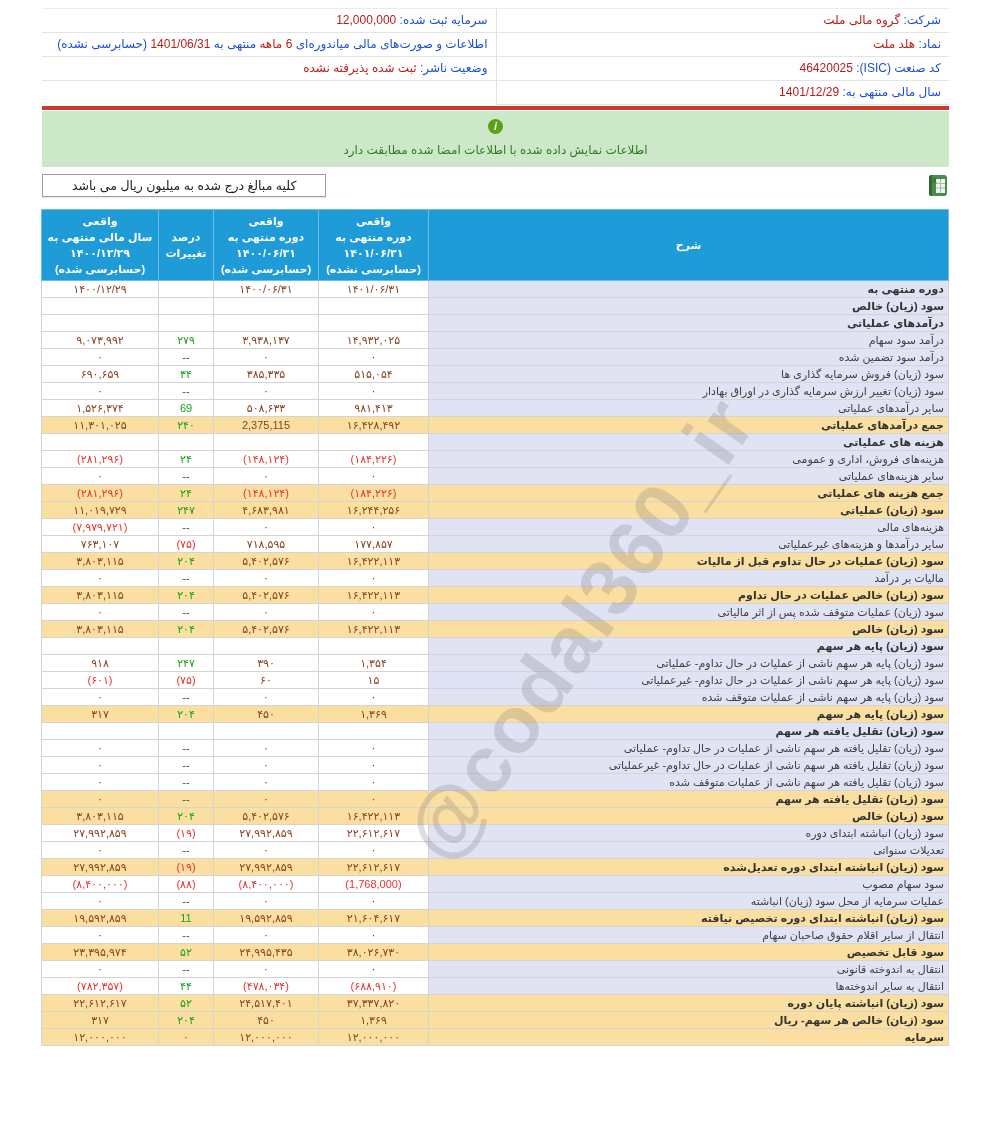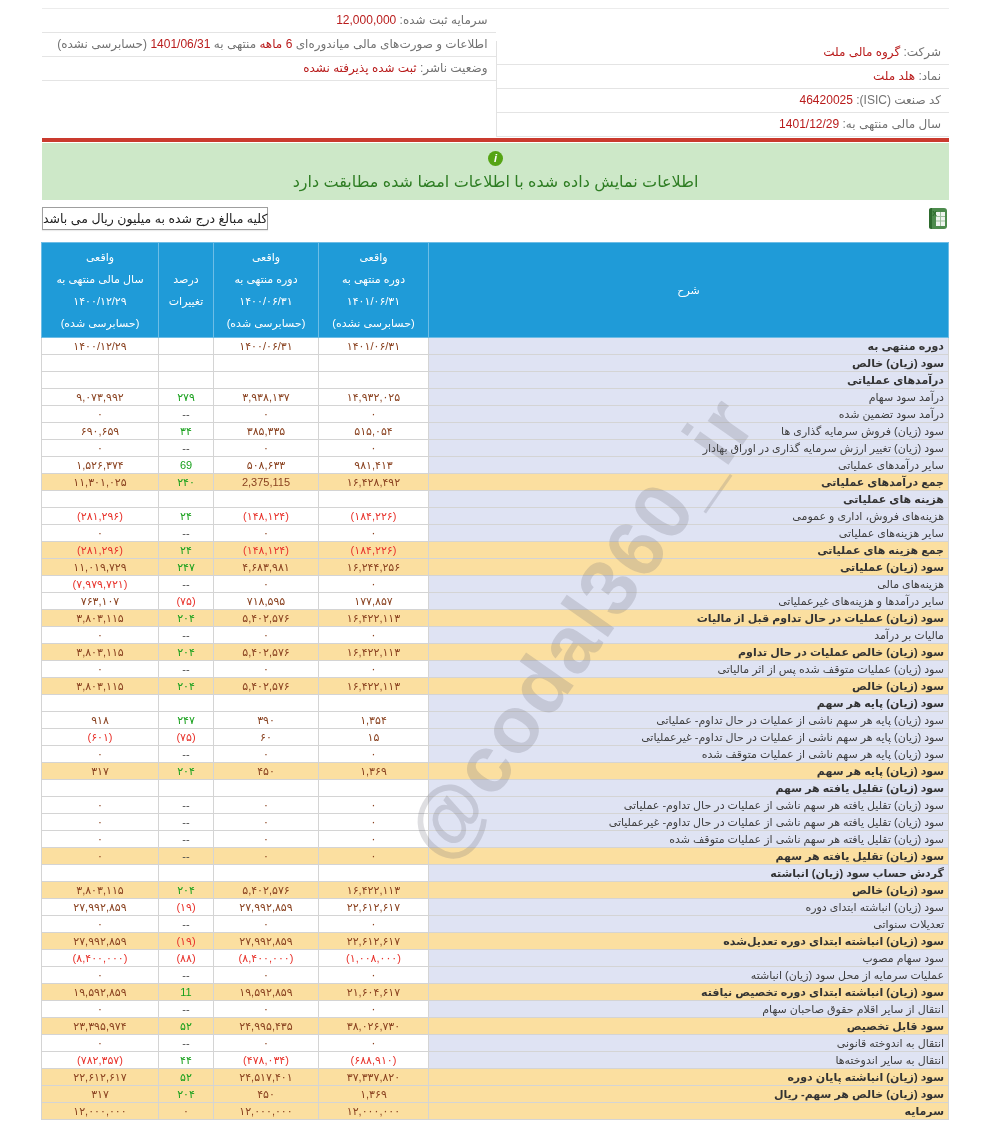--- a/index.html
+++ b/index.html
@@ -8,55 +8,55 @@
     width:991px; height:1148px; overflow:hidden; position:relative;
     background:#ffffff;
     font-family:"Liberation Sans","DejaVu Sans",sans-serif;
     direction:rtl;
   }
   .page { padding:8px 42px 0 42px; position:relative; }
 
   
   .info { display:grid; grid-template-columns:1fr 1fr; border-top:1px solid #ececec; }
   .info-col { border-bottom:0; }
-  .info-col.right { border-left:1px solid #e2e2e2;margin-top:32px; }
+  .info-col.right { border-left:1px solid #e2e2e2; }
   .irow {
     height:24px; line-height:23px; border-bottom:1px solid #e4e4e4;
     padding:0 8px; font-size:12px; color:#4c4c4c; white-space:nowrap; overflow:hidden;
   }
-  .irow .lbl { color:#737373; }
+  .irow .lbl { color:#1d4ed8; }
   .irow .val { color:#b91c1c; }
 
   .red-divider { height:4px; background:#ca3a2e; margin-top:1px; }
 
   
   .notice {
     background:#cde8c8; text-align:center; padding:6px 0 9px 0; margin-top:1px;
   }
   .notice .info-ico {
     display:block; width:15px; height:15px; margin:2px auto 6px auto;
     background:#55a414; border-radius:50%; color:#fff; font-weight:bold;
     font-size:11px; line-height:15px; text-align:center; font-style:italic;
   }
-  .notice .ntext { color:#2e7d23; font-size:16px; }
+  .notice .ntext { color:#2e7d23; font-size:12px; }
 
   
   .units-row { display:flex; justify-content:space-between; align-items:center; margin-top:5px; height:26px; }
   .excel-btn { width:22px; height:23px; cursor:pointer; flex:0 0 auto; }
   .units-note {
-    border:1px solid #9f9f9f; background:#fff; padding:3px 0;
+    border:1px solid #9f9f9f; background:#fff; padding:3px 29px;
     font-size:12.5px; color:#222; box-shadow:0 1px 1px rgba(0,0,0,0.08);
   }
 
   
   table.fin { width:100%; border-collapse:collapse; table-layout:fixed; margin-top:11px; }
   table.fin th {
-    background:#1f9bd8; color:#fff; font-weight:normal; font-size:11px;
+    background:#1f9bd8; color:#fff; font-weight:bold; font-size:11px;
     border:1px solid #6ebde6; padding:3px 2px; white-space:pre-line;
-    vertical-align:middle; height:62px; line-height:22px;
+    vertical-align:middle; height:62px; line-height:16px;
   }
   table.fin td {
     border:1px solid #d4d4d4; font-size:11px; height:16px;
     padding:1px 4px; line-height:14px; overflow:hidden; white-space:nowrap;
   }
   td.label { background:#dfe3f3; color:#3f3f3f; text-align:right; padding-right:8px; }
   td.val, td.pct { text-align:center; direction:ltr; background:#fff; }
   tr.r-total td, tr.r-total td.label, tr.r-total td.val, tr.r-total td.pct { background:#fbdfa0; }
   tr.r-section td.label, tr.r-period td.label, tr.r-total td.label { font-weight:bold; color:#333; }
   .num  { color:#8a4220; }
@@ -373,27 +373,20 @@
           <td class="pct dash">--</td>
           <td class="val num">۰</td>
         </tr>
         <tr class="r-total">
           <td class="label">سود (زیان) تقلیل یافته هر سهم</td>
           <td class="val num">۰</td>
           <td class="val num">۰</td>
           <td class="pct dash">--</td>
           <td class="val num">۰</td>
         </tr>
-        <tr class="r-section">
-          <td class="label">گردش حساب سود (زیان) انباشته</td>
-          <td class="val"></td>
-          <td class="val"></td>
-          <td class="pct"></td>
-          <td class="val"></td>
-        </tr>
         <tr class="r-total">
           <td class="label">سود (زیان) خالص</td>
           <td class="val num">۱۶,۴۲۲,۱۱۳</td>
           <td class="val num">۵,۴۰۲,۵۷۶</td>
           <td class="pct pos">۲۰۴</td>
           <td class="val num">۳,۸۰۳,۱۱۵</td>
         </tr>
         <tr class="r-item">
           <td class="label">سود (زیان) انباشته ابتدای دوره</td>
           <td class="val num">۲۲,۶۱۲,۶۱۷</td>
@@ -410,21 +403,21 @@
         </tr>
         <tr class="r-total">
           <td class="label">سود (زیان) انباشته ابتدای دوره تعدیل‌شده</td>
           <td class="val num">۲۲,۶۱۲,۶۱۷</td>
           <td class="val num">۲۷,۹۹۲,۸۵۹</td>
           <td class="pct neg">(۱۹)</td>
           <td class="val num">۲۷,۹۹۲,۸۵۹</td>
         </tr>
         <tr class="r-item">
           <td class="label">سود سهام مصوب</td>
-          <td class="val neg">(۱,۰۰۸,۰۰۰)</td>
+          <td class="val neg">(1,768,000)</td>
           <td class="val neg">(۸,۴۰۰,۰۰۰)</td>
           <td class="pct neg">(۸۸)</td>
           <td class="val neg">(۸,۴۰۰,۰۰۰)</td>
         </tr>
         <tr class="r-item">
           <td class="label">عملیات سرمایه از محل سود (زیان) انباشته</td>
           <td class="val num">۰</td>
           <td class="val num">۰</td>
           <td class="pct dash">--</td>
           <td class="val num">۰</td>

